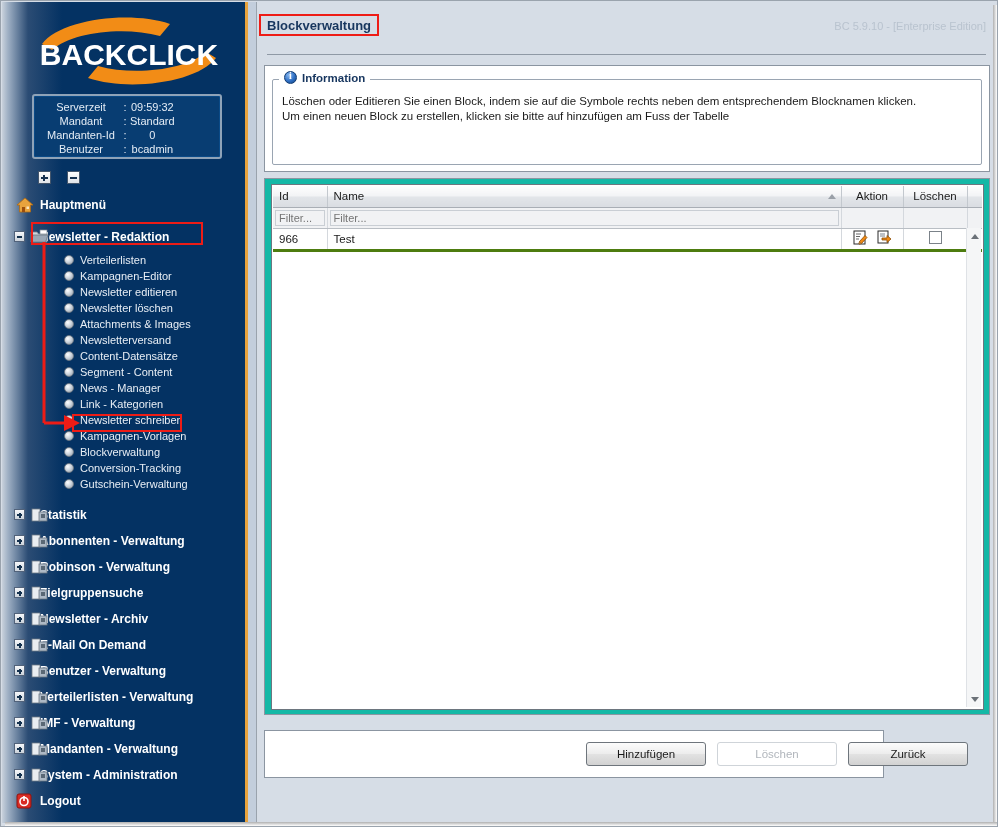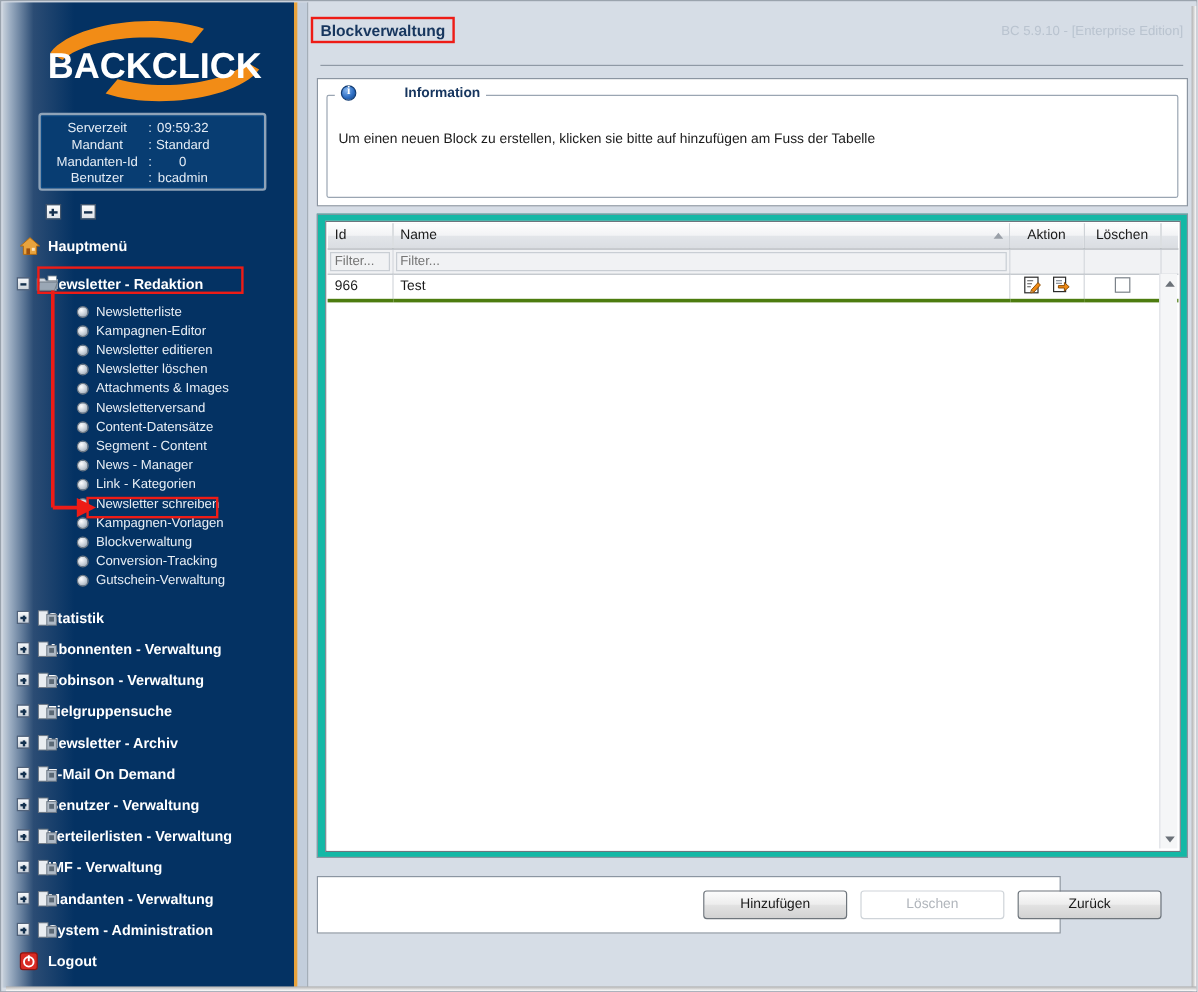--- a/index.html
+++ b/index.html
@@ -169,21 +169,21 @@
   #fieldset {
     position: absolute; left: 7px; top: 13px;
     width: 710px; height: 86px;
     border: 1px solid #9aa5b2;
     border-radius: 2px;
   }
   #fs-legend {
     position: absolute; left: 6px; top: -9px;
     background: #ffffff; padding: 0 5px;
     display: flex; align-items: center;
-    font-size: 11.5px; font-weight: bold; color: #16355e; gap: 35px;
+    font-size: 11.5px; font-weight: bold; color: #16355e;
   }
   .info-i {
     width: 13px; height: 13px; border-radius: 50%; margin-right: 5px;
     background: radial-gradient(circle at 35% 30%, #87b7ef 0%, #2f6fc4 55%, #13447f 100%);
     border: 1px solid #0f3a72; position: relative; flex: none;
   }
   .info-i::after {
     content:'i'; position:absolute; left:0; right:0; top:-2px;
     text-align:center; font-size:10px; font-weight:bold;
     color:#ffffff; font-family:"Liberation Serif", serif;
@@ -400,21 +400,21 @@
             <path d="M3 6 L18 6 L15.5 13 L1 13 Z" fill="#9aa7b5" stroke="#6d7884" stroke-width="0.8"></path>
             <rect x="10" y="1" width="7" height="4" fill="#ffffff" stroke="#7b8690" stroke-width="0.7"></rect>
           </svg>
         </span>
         <span class="lbl">Newsletter - Redaktion</span>
       </div>
 
       <div id="submenu" style="margin-top:2px;">
         <div class="nav-sub">
           <span class="bullet"></span>
-          <span>Newsletterliste</span>
+          <span>Verteilerlisten</span>
         </div>
         <div class="nav-sub">
           <span class="bullet"></span>
           <span>Kampagnen-Editor</span>
         </div>
         <div class="nav-sub">
           <span class="bullet"></span>
           <span>Newsletter editieren</span>
         </div>
         <div class="nav-sub">
@@ -622,20 +622,21 @@
     <div id="page-title">Blockverwaltung</div>
     <div id="version">BC 5.9.10 - [Enterprise Edition]</div>
     <div id="hrule"></div>
 
     <div id="info-panel">
       <div id="fieldset">
         <div id="fs-legend">
           <span class="info-i"></span>
           <span>Information</span>
         </div>
+        <div class="info-line" id="info-l1">Löschen oder Editieren Sie einen Block, indem sie auf die Symbole rechts neben dem entsprechendem Blocknamen klicken.</div>
         <div class="info-line" id="info-l2">Um einen neuen Block zu erstellen, klicken sie bitte auf hinzufügen am Fuss der Tabelle</div>
       </div>
     </div>
 
     <div id="table-panel">
       <div id="grid">
         <div id="grid-inner">
           <table class="gtable">
             <colgroup>
               <col style="width:54px">

